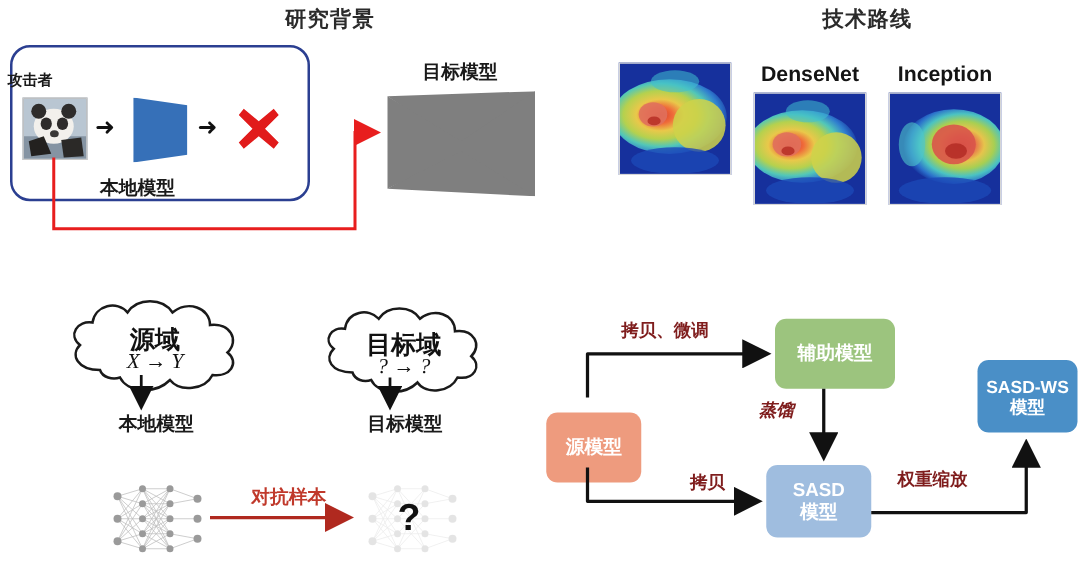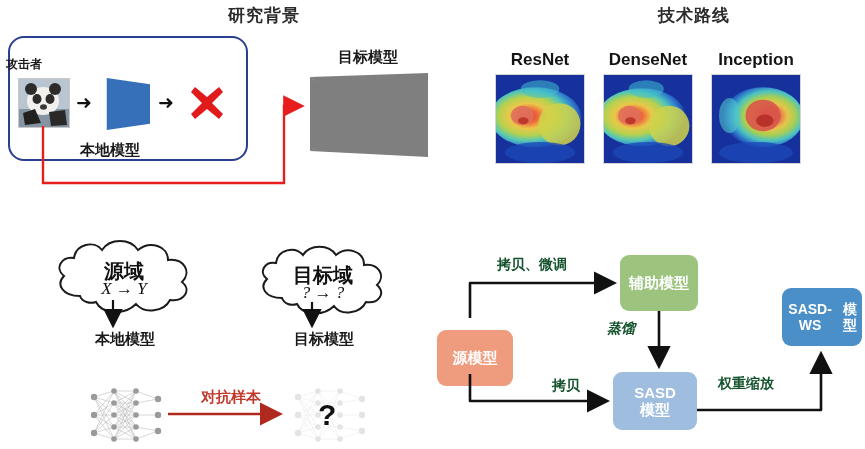--- a/index.html
+++ b/index.html
@@ -120,21 +120,21 @@
     position: absolute;
     border-radius: 9px;
     color: #ffffff;
     display: flex; align-items: center; justify-content: center;
     text-align: center;
     font-size: 15px; font-weight: 600; line-height: 1.15;
     box-sizing: border-box;
   }
   .edge-label {
     position: absolute;
-    font-size: 14px; font-weight: 600; color: #14532d;
+    font-size: 14px; font-weight: 600; color: #7f1d1d;
     white-space: nowrap;
   }
 
   svg.overlay { position:absolute; left:0; top:0; width:865px; height:449px; pointer-events:none; }
 </style>
 </head>
 <body>
 
 <div id="figure">
 
@@ -178,21 +178,20 @@
   <div class="abs" id="target-model-label">目标模型</div>
 
   <div class="abs" style="left:308px; top:73px;">
     <svg width="122" height="84" viewBox="0 0 122 84">
       <path d="M2 4 L120 0 L120 84 L2 78 L61 44 Z" fill="#7f7f7f"></path>
       <path d="M2 4 L61 40 L120 0 L120 84 L61 48 L2 78 Z" fill="#7f7f7f"></path>
     </svg>
   </div>
 
   <div class="abs" style="left:495px; top:50px;">
-    <div class="cam-name">ResNet</div>
     <div class="cam-img">
       <svg width="88" height="88" viewBox="0 0 100 100" preserveAspectRatio="none">
         <defs>
           <radialGradient id="jet1" cx="42%" cy="48%" r="62%">
             <stop offset="0%" stop-color="#d93b2b"></stop>
             <stop offset="18%" stop-color="#ef6b3a"></stop>
             <stop offset="34%" stop-color="#e9c84a"></stop>
             <stop offset="52%" stop-color="#b5d14e"></stop>
             <stop offset="68%" stop-color="#52c7b8"></stop>
             <stop offset="84%" stop-color="#2f7ccf"></stop>
@@ -353,30 +352,30 @@
   </div>
 
   <div class="abs" id="qmark">?</div>
 
   <div class="abs" id="adv-label">对抗样本</div>
 
   <div class="node" style="left:437px; top:330px; width:76px; height:56px; background:#ee9b7e;">
     <span>源模型</span>
   </div>
 
-  <div class="node" style="left:620px; top:255px; width:78px; height:56px; background:#9cc47e;">
+  <div class="node" style="left:620px; top:255px; width:96px; height:56px; background:#9cc47e;">
     <span>辅助模型</span>
   </div>
 
   <div class="node" style="left:613px; top:372px; width:84px; height:58px; background:#9fbddf; flex-direction:column;">
     <span>SASD</span>
     <span>模型</span>
   </div>
 
-  <div class="node" style="left:782px; top:288px; width:80px; height:58px; background:#4a8fc7; flex-direction:row; font-size:14px;">
+  <div class="node" style="left:782px; top:288px; width:80px; height:58px; background:#4a8fc7; flex-direction:column; font-size:14px;">
     <span>SASD-WS</span>
     <span>模型</span>
   </div>
 
   <div class="edge-label" style="left:497px; top:256px;">拷贝、微调</div>
   <div class="edge-label" style="left:607px; top:320px;font-style:italic;">蒸馏</div>
   <div class="edge-label" style="left:552px; top:377px;">拷贝</div>
   <div class="edge-label" style="left:718px; top:375px;">权重缩放</div>
 
   <svg class="overlay">

